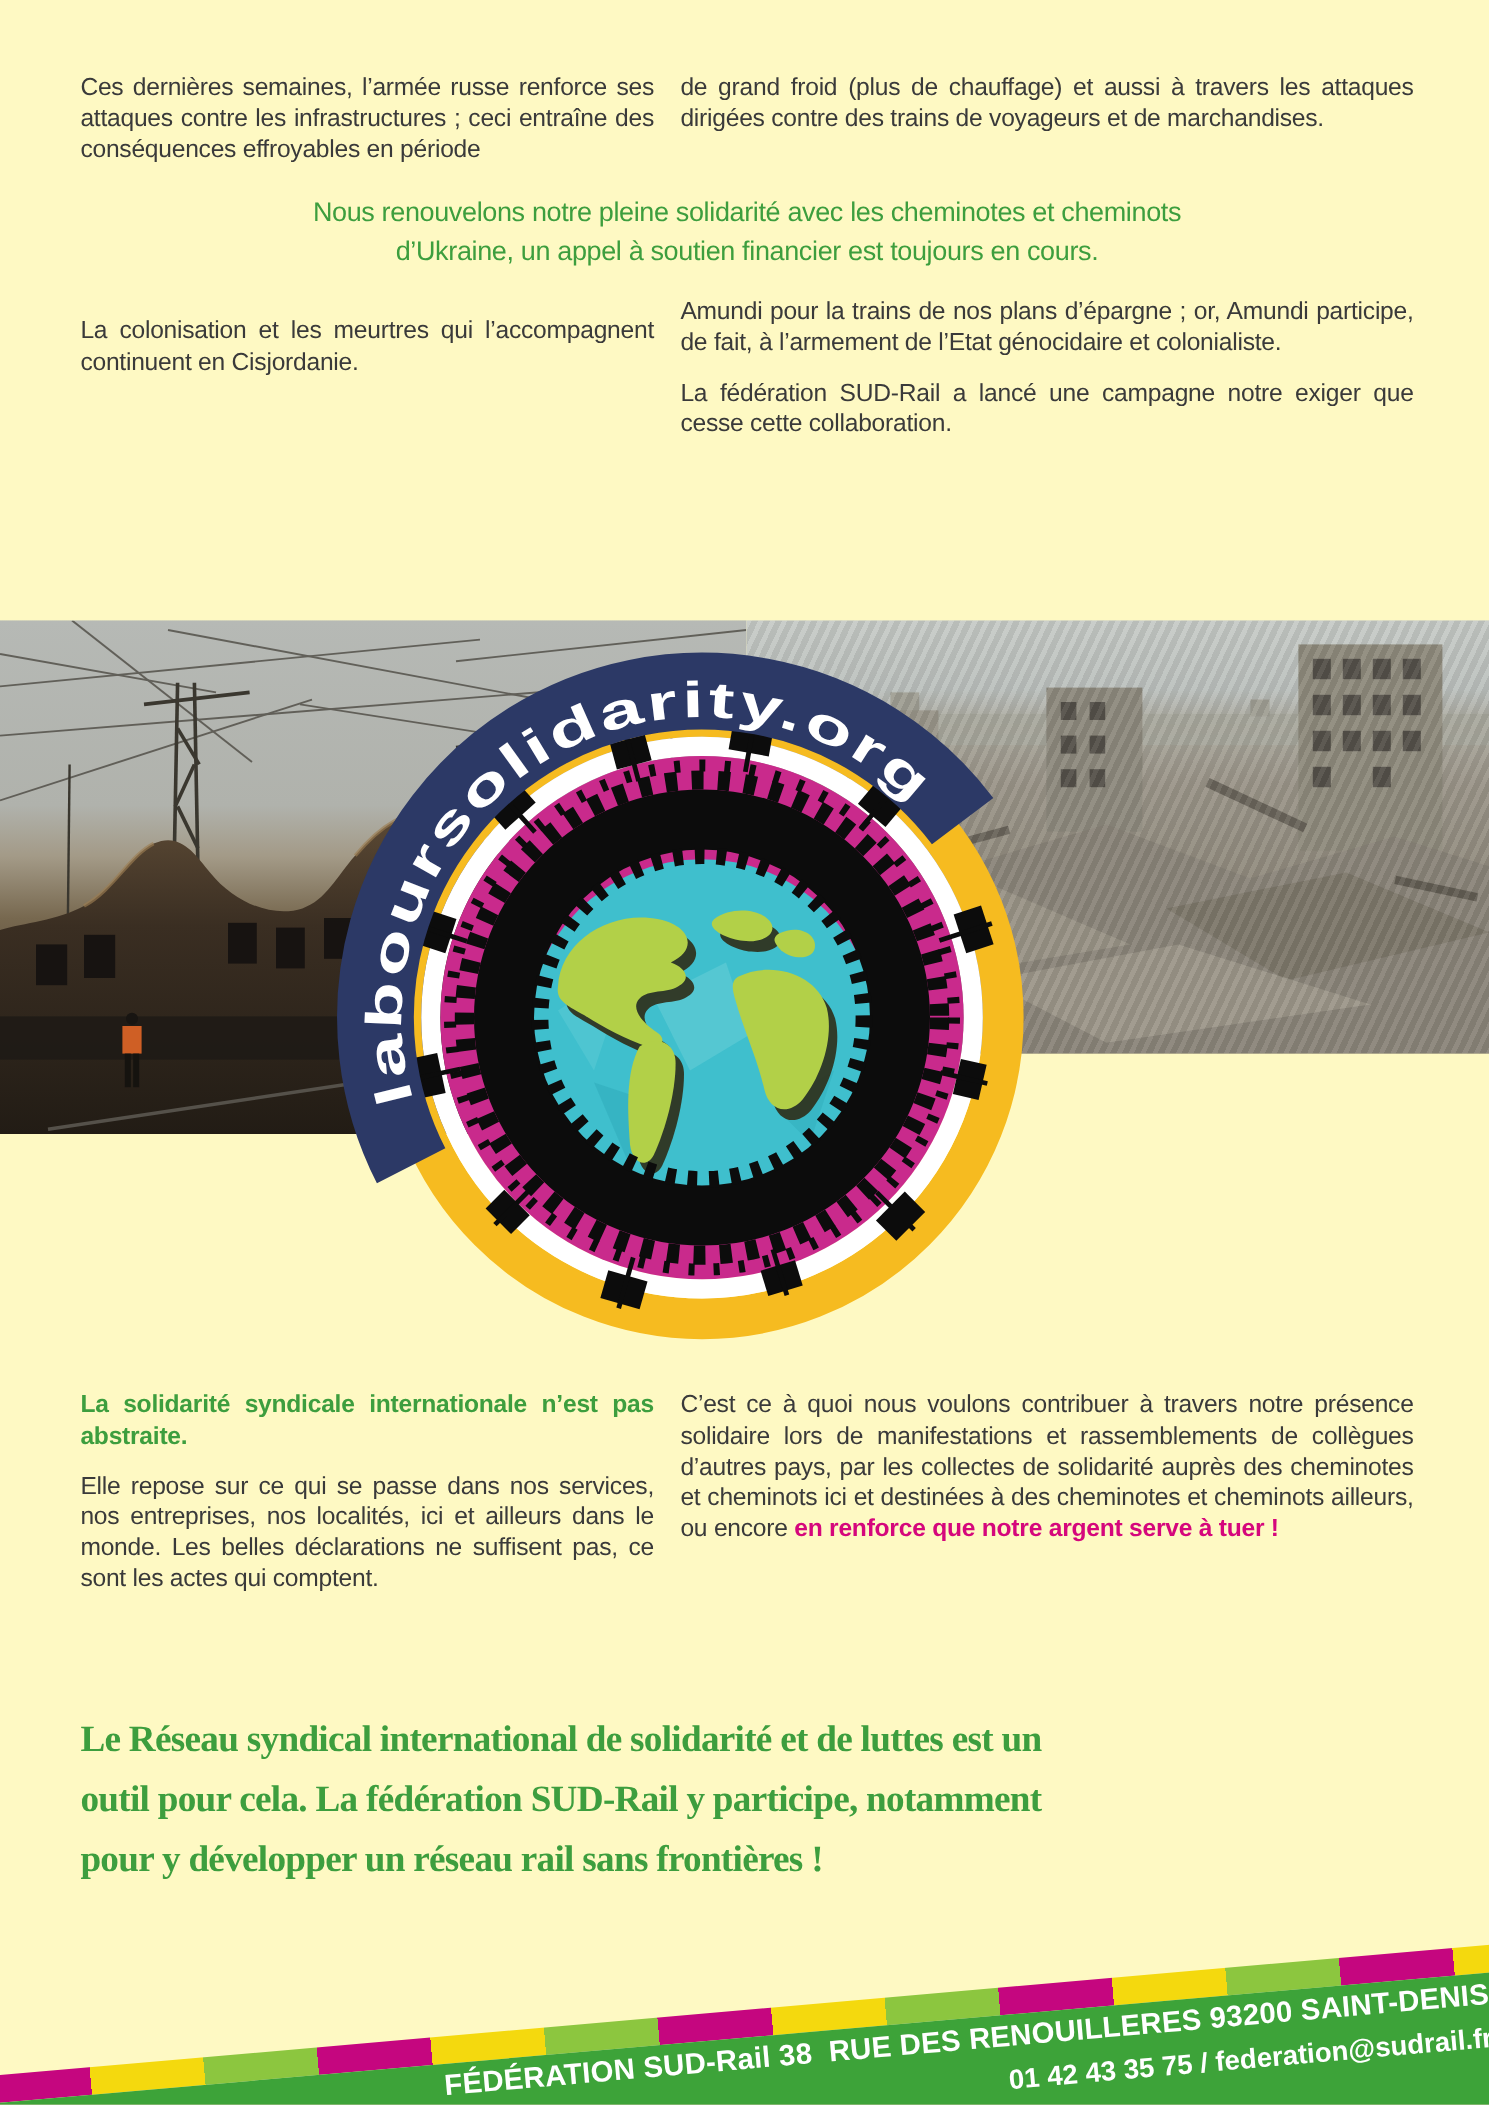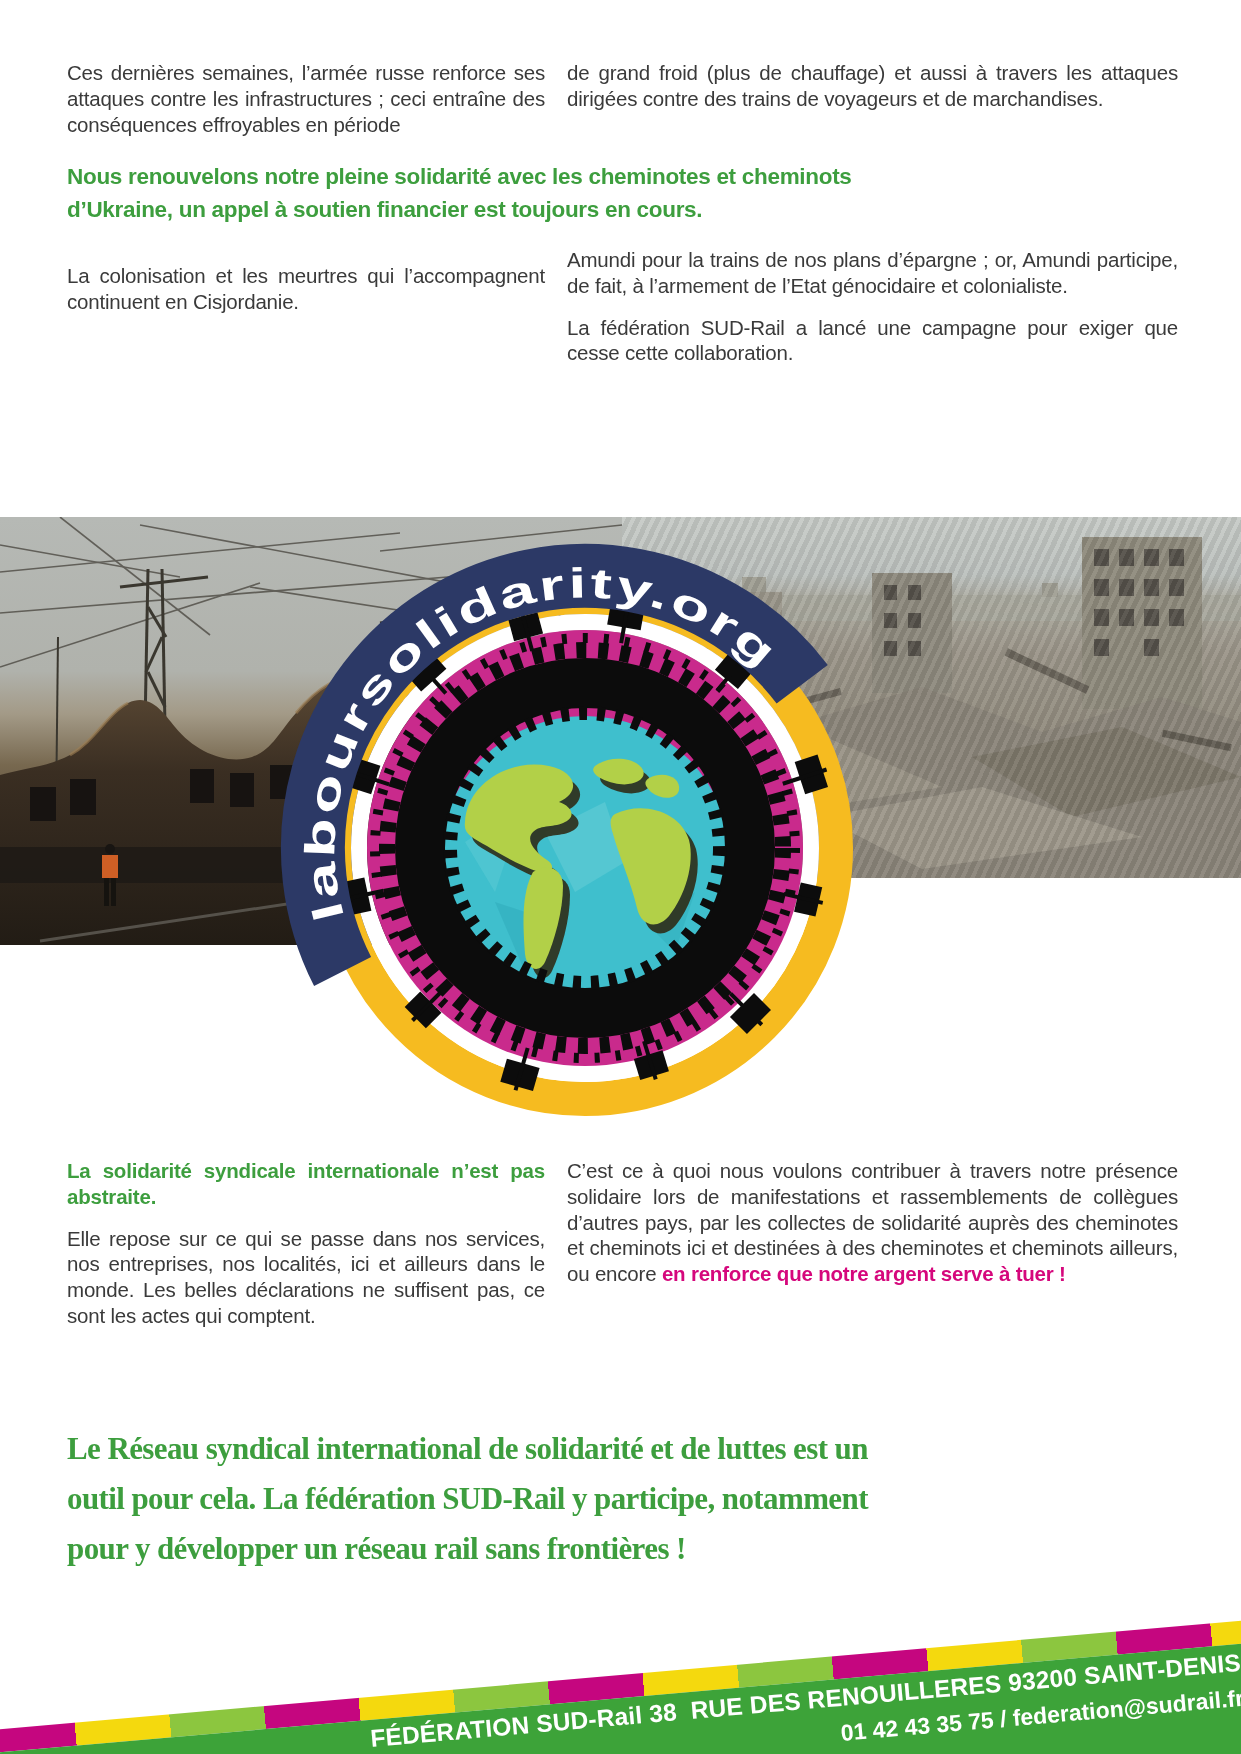--- a/index.html
+++ b/index.html
@@ -2,33 +2,33 @@
 <html style="--green: #3d9e3e; --magenta: #d5077c; --text: #3a3a3a; --logo-yellow: #f6bb20; --logo-magenta: #c92a8c; --logo-navy: #2c3966; --globe-teal: #3fbfcd; --globe-land: #b2d048; --banner-green: #3da339; --stripe-magenta: #c5067f; --stripe-yellow: #f4d90e; --stripe-lime: #8cc63f;"><head>
 <meta charset="utf-8">
 <style>
   :root{
     --green:#3d9e3e; --magenta:#d5077c; --text:#3a3a3a;
     --logo-yellow:#f6bb20; --logo-magenta:#c92a8c; --logo-navy:#2c3966;
     --globe-teal:#3fbfcd; --globe-land:#b2d048; --banner-green:#3da339;
     --stripe-magenta:#c5067f; --stripe-yellow:#f4d90e; --stripe-lime:#8cc63f;
   }
   html,body{margin:0;padding:0;background:#888;}
-  .page{position:relative;width:1241px;height:1754px;background:#ffffff;overflow:hidden;
+  .page{position:relative;width:1241px;height:1754px;background:#fef9c3;overflow:hidden;
         font-family:"Liberation Sans",sans-serif;margin:0 auto;}
   .row{position:absolute;left:67px;width:1111px;display:flex;gap:22px;}
   .colL{width:478px;flex:0 0 478px;}
   .colR{width:611px;flex:0 0 611px;}
   .body{font-size:20.5px;line-height:1.26;text-align:justify;color:var(--text);
         margin:0;letter-spacing:-0.2px;}
   .mt{margin-top:16px;}
   .hl-magenta{color:var(--magenta);font-weight:bold;}
   .hl-green{color:var(--green);font-weight:bold;}
-  .green-heading{position:absolute;left:67px;width:1111px;margin:0;text-align:left;
+  .green-heading{position:absolute;left:67px;width:1111px;margin:0;text-align:center;
         white-space:pre-line;color:var(--green);font-size:22.5px;line-height:1.45;
-        font-weight:bold;letter-spacing:-0.3px;}
+        font-weight:normal;letter-spacing:-0.3px;}
   .reseau{position:absolute;left:67px;top:1424px;width:1115px;margin:0;color:var(--green);
         font-weight:bold;font-size:31px;line-height:1.62;white-space:pre-line;
         letter-spacing:-0.6px;font-family:Liberation Serif, serif;}
   
   .photo{position:absolute;top:517px;overflow:hidden;}
   .photo-train{left:0;width:622px;height:428px;
      background:linear-gradient(180deg,#b6b9b5 0%,#b0b2ac 36%,#a39a87 46%,
                 #77684f 58%,#55483a 74%,#3b362e 88%,#2d2b26 100%);}
   .photo-rubble{left:622px;width:619px;height:361px;
      background:linear-gradient(180deg,#c7cbc7 0%,#bcc1be 16%,#aaa89d 24%,
@@ -66,21 +66,21 @@
 
   <h2 class="green-heading" style="top:161px">Nous renouvelons notre pleine solidarité avec les cheminotes et cheminots
 d’Ukraine, un appel à soutien financier est toujours en cours.</h2>
 
   <section class="row" style="top:247px">
     <div class="colL">
       <p class="body mt">La colonisation et les meurtres qui l’accompagnent continuent en Cisjordanie.</p>
     </div>
     <div class="colR">
       <p class="body">Amundi pour la trains de nos plans d’épargne ; or, Amundi participe, de fait, à l’armement de l’Etat génocidaire et colonialiste.</p>
-      <p class="body mt">La fédération SUD-Rail a lancé une campagne pour exiger que cesse cette collaboration.</p>
+      <p class="body mt">La fédération SUD-Rail a lancé une campagne notre exiger que cesse cette collaboration.</p>
     </div>
   </section>
 
 
   <div class="photo photo-train">
     <svg viewBox="0 0 622 428" preserveAspectRatio="none">
       <defs>
         <linearGradient id="traingrad" x1="0" y1="0" x2="0" y2="1">
           <stop offset="0" stop-color="#6d583f"></stop>
             <stop offset="0.45" stop-color="#3a2e22"></stop>

